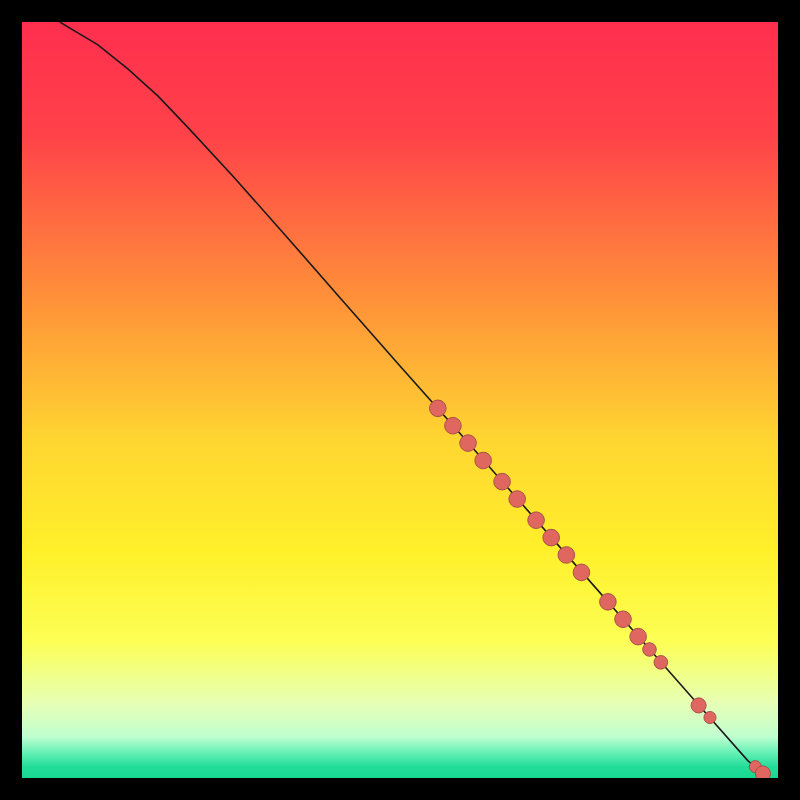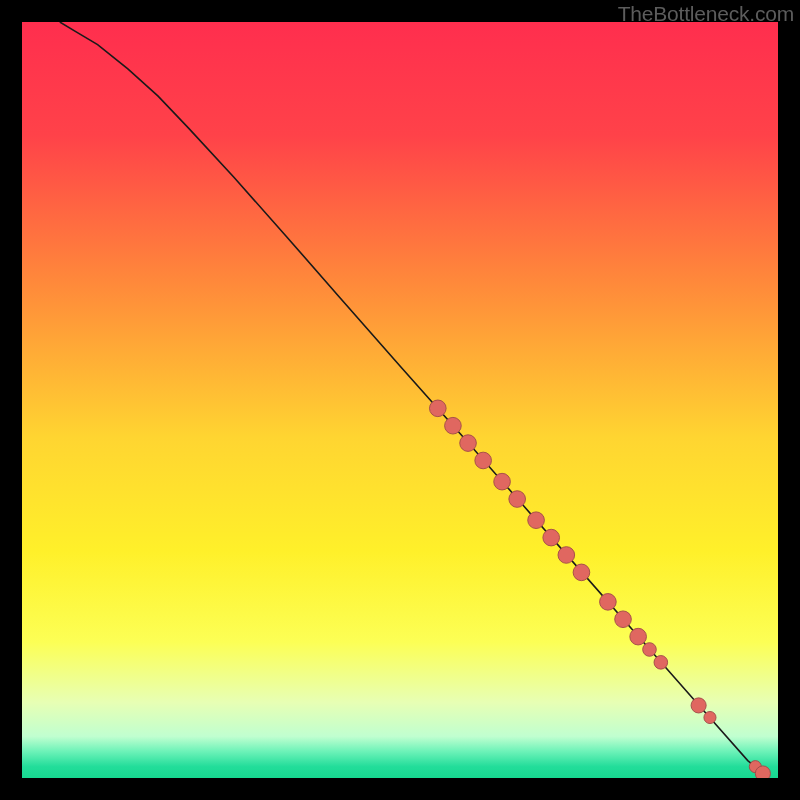--- a/index.html
+++ b/index.html
@@ -71,14 +71,13 @@
         <circle cx="79.500" cy="79.000" r="1.10" fill="#e06760" stroke="#a04a48" stroke-width="0.12"></circle>
         <circle cx="81.500" cy="81.300" r="1.10" fill="#e06760" stroke="#a04a48" stroke-width="0.12"></circle>
         <circle cx="83.000" cy="83.000" r="0.90" fill="#e06760" stroke="#a04a48" stroke-width="0.12"></circle>
         <circle cx="84.500" cy="84.700" r="0.90" fill="#e06760" stroke="#a04a48" stroke-width="0.12"></circle>
         <circle cx="89.500" cy="90.400" r="1.00" fill="#e06760" stroke="#a04a48" stroke-width="0.12"></circle>
         <circle cx="91.000" cy="92.000" r="0.80" fill="#e06760" stroke="#a04a48" stroke-width="0.12"></circle>
         <circle cx="97.000" cy="98.500" r="0.80" fill="#e06760" stroke="#a04a48" stroke-width="0.12"></circle>
         <circle cx="98.000" cy="99.400" r="1.00" fill="#e06760" stroke="#a04a48" stroke-width="0.12"></circle>
       </g>
   </svg>
-  <div class="watermark">TheBottleneck.com</div>
 </div>
 
 </body></html>

